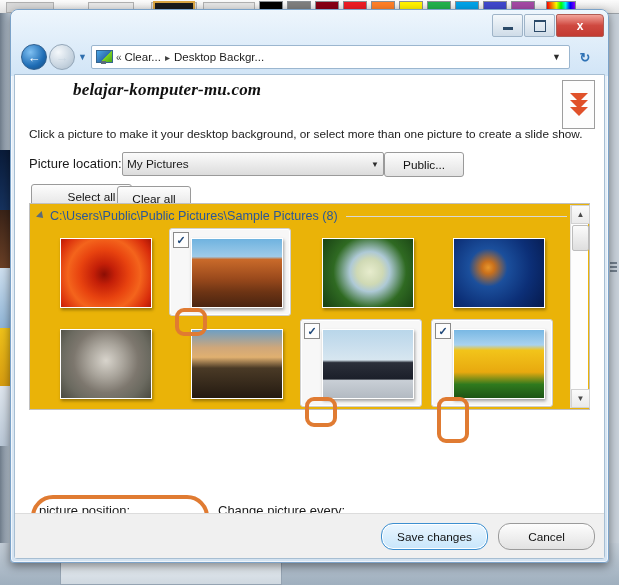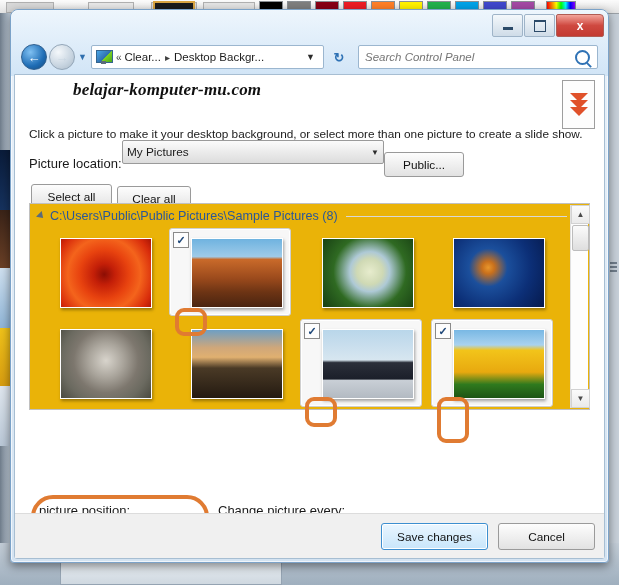--- a/index.html
+++ b/index.html
@@ -123,21 +123,21 @@
   .hl{position:absolute;border:4px solid #e07b32;border-radius:9px;pointer-events:none;}
 
   
   #vsb{position:absolute;right:1px;top:1px;bottom:1px;width:17px;background:#fdfdfd;border-left:1px solid #e0e0e0;}
   .sbbtn{position:absolute;left:0;width:17px;height:17px;background:linear-gradient(#fbfbfb,#eaeaea);
      border:1px solid #d2d2d2;display:flex;align-items:center;justify-content:center;font-size:8px;color:#4a4a4a;}
   #sbthumb{position:absolute;left:1px;top:20px;width:15px;height:24px;background:linear-gradient(#fbfbfb,#dedede);
      border:1px solid #bdbdbd;border-radius:2px;}
 
   
-  .fbtn{position:absolute;height:25px;border-radius:3px;font-size:11.8px;color:#111;
+  .fbtn{position:absolute;height:25px;border-radius:12px;font-size:11.8px;color:#111;
      display:flex;align-items:center;justify-content:center;}
   #savebtn{right:116px;top:9px;width:105px;background:linear-gradient(#eaf6ff,#c8e6fb);
      border:1px solid #3c8fd0;box-shadow:0 0 0 1px #fff inset;}
   #cancelbtn{right:9px;top:9px;width:95px;background:linear-gradient(#fdfdfd,#e2e2e2);border:1px solid #9a9a9a;}
 
   
   #gripper{position:absolute;right:2px;top:262px;width:7px;height:14px;}
   #gripper i{display:block;height:2px;background:#6f7c8a;margin-bottom:2px;}
 </style>
 </head>
@@ -213,46 +213,42 @@
       <span class="crumb">Clear...</span>
       <span class="crumb-sep">▸</span>
       <span class="crumb">Desktop Backgr...</span>
       <span id="crumb-caret">▼</span>
     </div>
 
     <div id="refreshbtn">
         <span class="refresh-g">↻</span>
       </div>
 
-    <div id="searchbox">
-      <input placeholder="Search Control Panel" style="">
-      <span class="mag"></span>
-    </div>
   </div>
 
   <div id="body">
     <div id="content">
 
       <div id="watermark">belajar-komputer-mu.com</div>
       <div id="subtext">Click a picture to make it your desktop background, or select more than one picture to create a slide show.</div>
 
       <div id="dl-badge">
         <div class="dlarr"></div>
         <div class="dlarr"></div>
         <div class="dlarr"></div>
       </div>
 
       <div class="rowlabel" style="left:14px;top:81px;">Picture location:</div>
-      <div class="combo" style="left:107px;top:65px;width:252px;">
+      <div class="combo" style="left:107px;top:77px;width:252px;">
         <span class="cv">My Pictures</span>
         <span class="cc">▼</span>
       </div>
       <div class="btn" style="left:369px;top:77px;width:78px;">Public...</div>
 
-      <div class="btn" style="left:16px;top:109px;width:79px;">Select all</div>
+      <div class="btn" style="left:16px;top:109px;width:79px;padding-left:20px;">Select all</div>
       <div class="btn" style="left:102px;top:111px;width:72px;">Clear all</div>
 
       <div id="piclist">
         <div id="grouphdr">
           <span class="tri"></span>
           <span id="grouptext">C:\Users\Public\Public Pictures\Sample Pictures (8)</span>
           <span id="groupline"></span>
         </div>
 
         <div id="grid">

